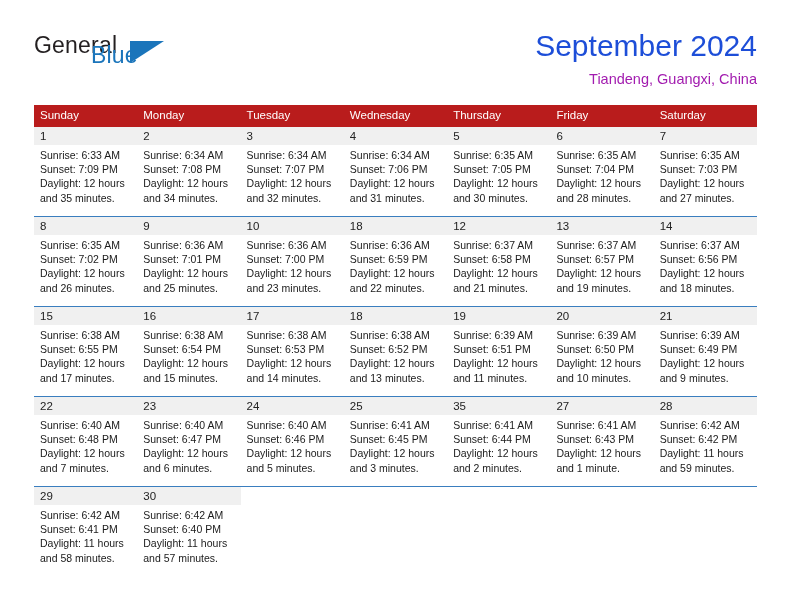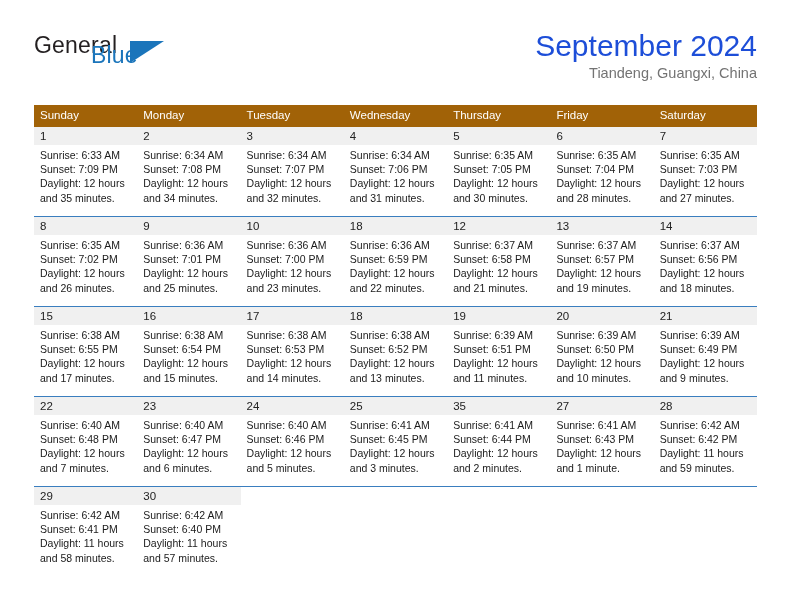--- a/index.html
+++ b/index.html
@@ -72,37 +72,38 @@
     text-align: right;
   }
   .cal-title {
     font-size: 30px;
     font-weight: normal;
     color: #1d4ed8;
     line-height: 36px;
     white-space: nowrap;
   }
   .cal-location {
+    margin-top: 6px;
     font-size: 14.5px;
-    color: #737373;
+    color: #a21caf;
     line-height: 18px;
     white-space: nowrap;
   }
 
   
   .calendar {
     position: absolute;
     left: 34px;
     top: 105px;
     width: 723px;
     border-collapse: collapse;
     table-layout: fixed;
   }
   .calendar th {
-    background: #a16207;
+    background: #b91c1c;
     color: #ffffff;
     font-size: 11.5px;
     font-weight: normal;
     text-align: left;
     padding: 4px 0 5px 6px;
     height: 12px;
     line-height: 13px;
     border: none;
   }
   .calendar td {

